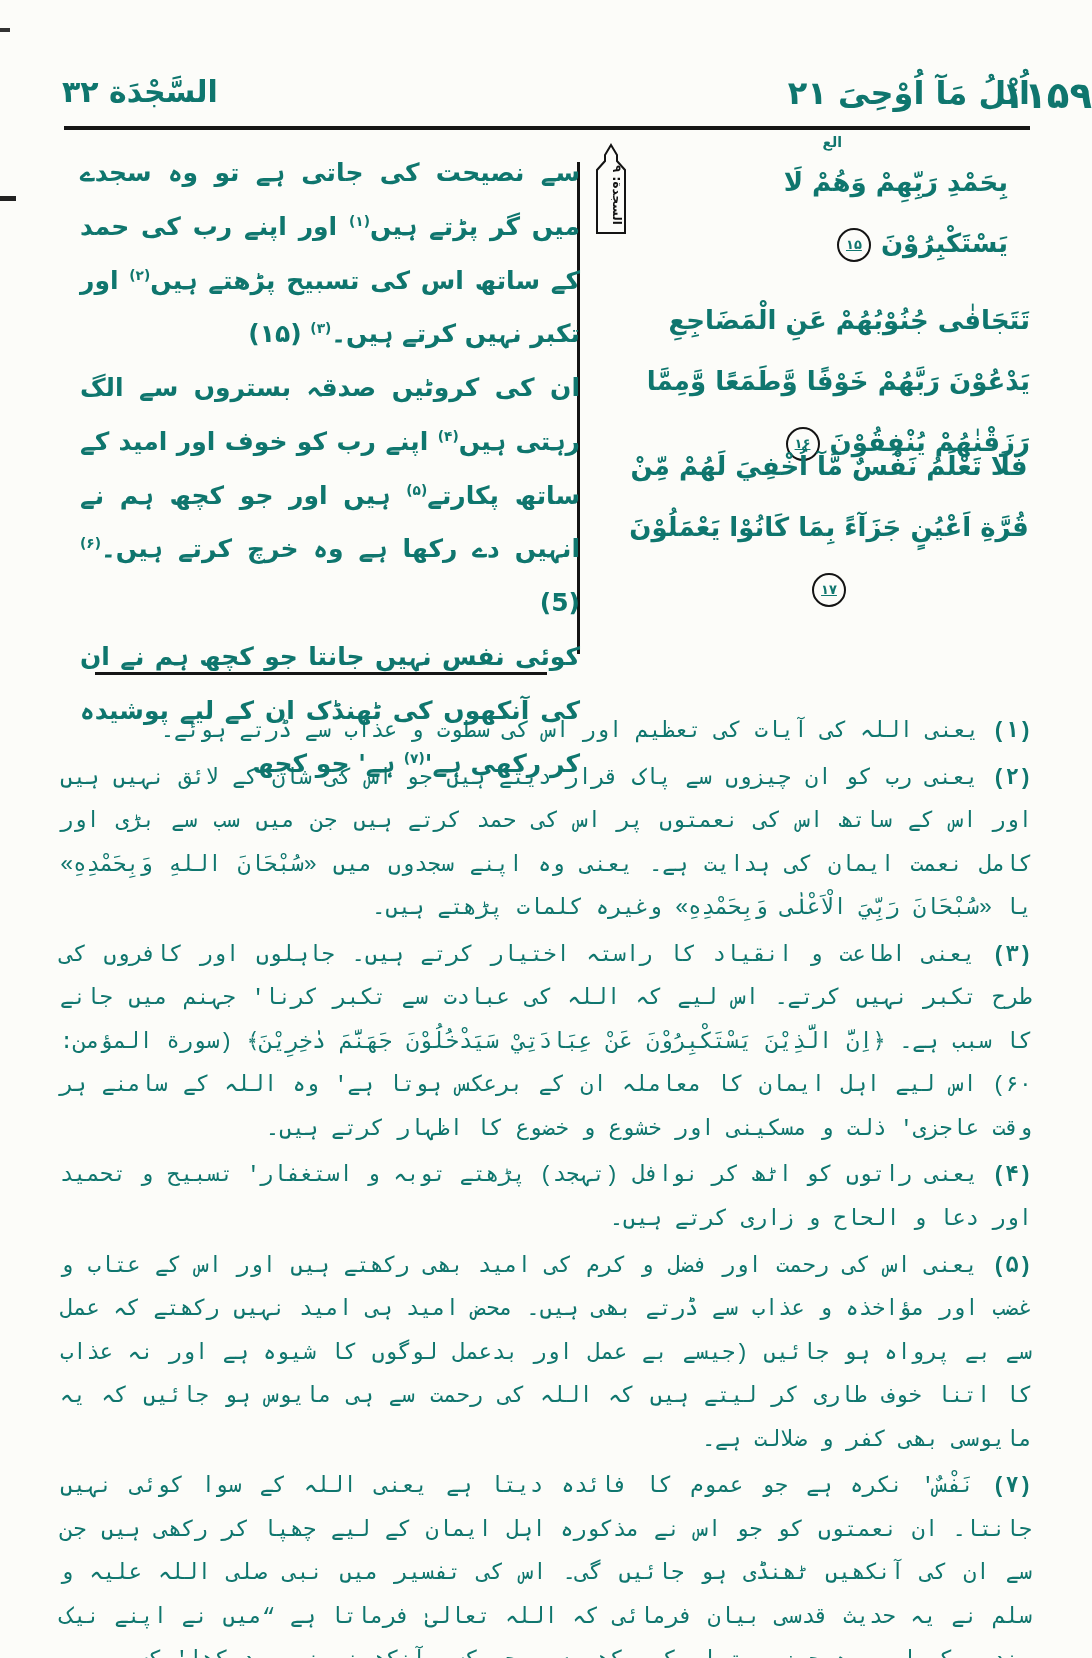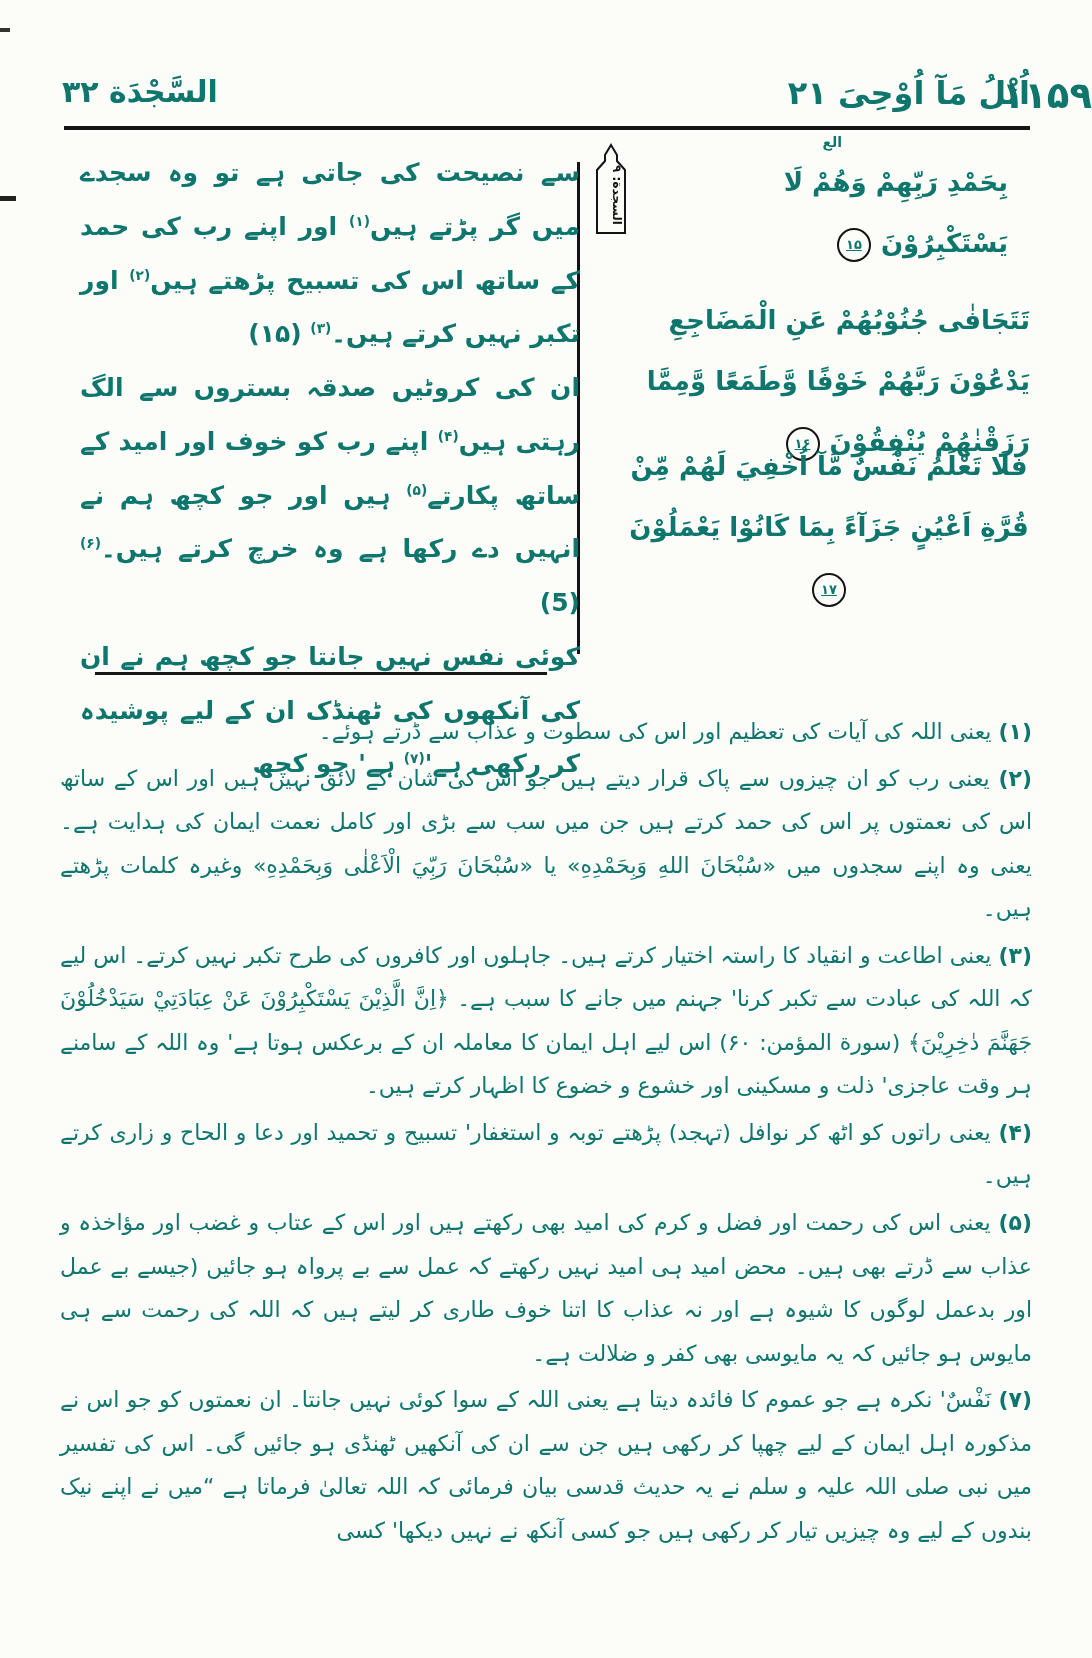--- a/index.html
+++ b/index.html
@@ -37,21 +37,21 @@
     direction:rtl;text-align:justify;font-size:25px;font-weight:bold;line-height:2.15;margin-left:16px;
   }
   .tp{margin:0;}
   .tp sup{font-size:0.55em;line-height:0;}
   .mid-rule{position:absolute;left:95px;top:672px;width:452px;height:3px;background:#161616;}
   
   .footnotes{
     position:absolute;left:60px;top:710px;width:972px;
     direction:rtl;text-align:justify;font-size:22px;line-height:1.98;
   }
-  .fn{margin:0 0 3px 0;}
+  .fn{margin:0 0 3px 0;font-family:Liberation Mono, monospace;}
   .fn-num{font-weight:bold;}
 </style>
 </head>
 <body>
 
 <div class="page">
 
   <div class="em1"></div>
   <div class="em2"></div>
 

